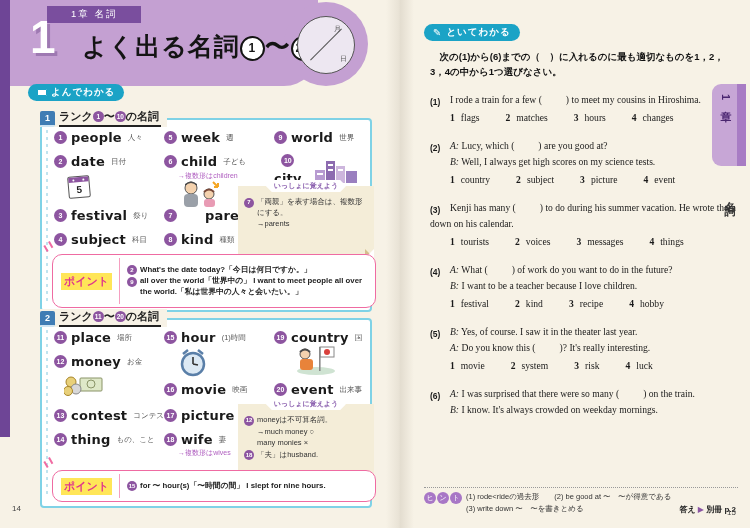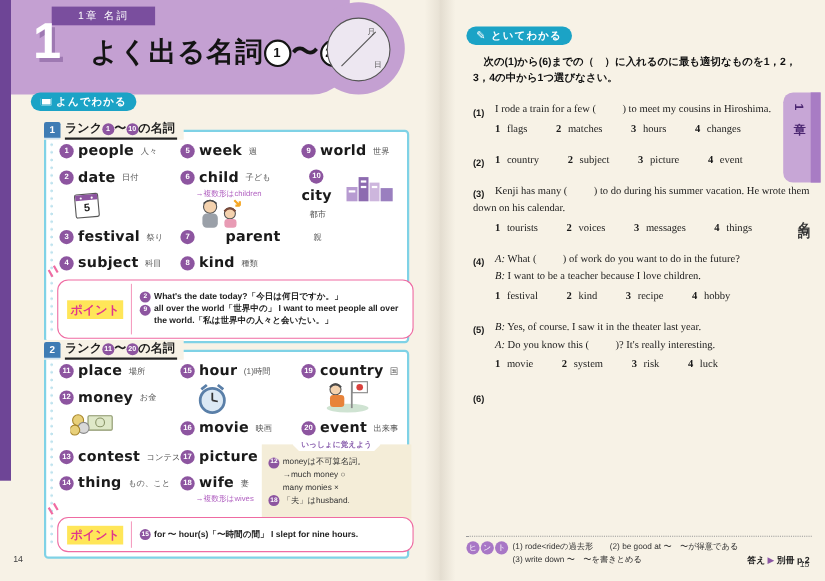--- a/index.html
+++ b/index.html
@@ -221,20 +221,31 @@
     <rect x="1" y="12" width="10" height="13" fill="#b79bd1"></rect>
     <rect x="12" y="3" width="9" height="22" fill="#8d6bb0"></rect>
     <rect x="22" y="8" width="9" height="17" fill="#cdb6dd"></rect>
     <rect x="32" y="13" width="11" height="12" fill="#9a7fbf"></rect>
     <rect x="14" y="6" width="5" height="2" fill="#fff"></rect>
       <rect x="14" y="11" width="5" height="2" fill="#fff"></rect>
     <rect x="24" y="11" width="5" height="2" fill="#fff"></rect>
       <rect x="3" y="15" width="6" height="2" fill="#fff"></rect>
   </svg>
 
+  <div class="memo" style="left:196px;top:66px;width:124px;height:56px;">
+    <div class="memo-title">いっしょに覚えよう</div>
+    <div class="memo-entry">
+        <span class="pnum">7</span>
+        <span>「両親」を表す場合は、複数形にする。</span>
+      </div>
+    <div class="memo-entry">
+        <span class="pnum"></span>
+        <span>→parents</span>
+      </div>
+  </div>
 
   <div class="point" style="left:10px;top:134px;width:306px;height:46px;">
     <span class="spark"></span>
     <span class="point-label">ポイント</span>
     <span class="point-div"></span>
     <div class="point-body">
       <div class="point-entry">
           <span class="pnum">2</span>
           <span>What's the date today?「今日は何日ですか。」</span>
         </div>
@@ -387,20 +398,26 @@
 
           <span class="opt"><span class="opt-n">3</span><span>hours</span></span>
 
           <span class="opt"><span class="opt-n">4</span><span>changes</span></span>
         </div>
     </div>
 
     <div class="q">
       <span class="q-num">(2)</span>
 
+      <div>
+
+          <p class="q-line">A: Lucy, which (          ) are you good at?</p>
+
+          <p class="q-line">B: Well, I always get high scores on my science tests.</p>
+        </div>
       <div class="q-opts">
 
           <span class="opt"><span class="opt-n">1</span><span>country</span></span>
 
           <span class="opt"><span class="opt-n">2</span><span>subject</span></span>
 
           <span class="opt"><span class="opt-n">3</span><span>picture</span></span>
 
           <span class="opt"><span class="opt-n">4</span><span>event</span></span>
         </div>
@@ -462,20 +479,26 @@
 
           <span class="opt"><span class="opt-n">3</span><span>risk</span></span>
 
           <span class="opt"><span class="opt-n">4</span><span>luck</span></span>
         </div>
     </div>
 
     <div class="q">
       <span class="q-num">(6)</span>
 
+      <div>
+
+          <p class="q-line">A: I was surprised that there were so many (          ) on the train.</p>
+
+          <p class="q-line">B: I know. It's always crowded on weekday mornings.</p>
+        </div>
     </div>
   </div>
 
 <div class="abs r-footer">
   <div class="hint-badge">
     <span class="hintc">ヒ</span>
     <span class="hintc">ン</span>
     <span class="hintc">ト</span>
   </div>
   <div class="hint-lines">

